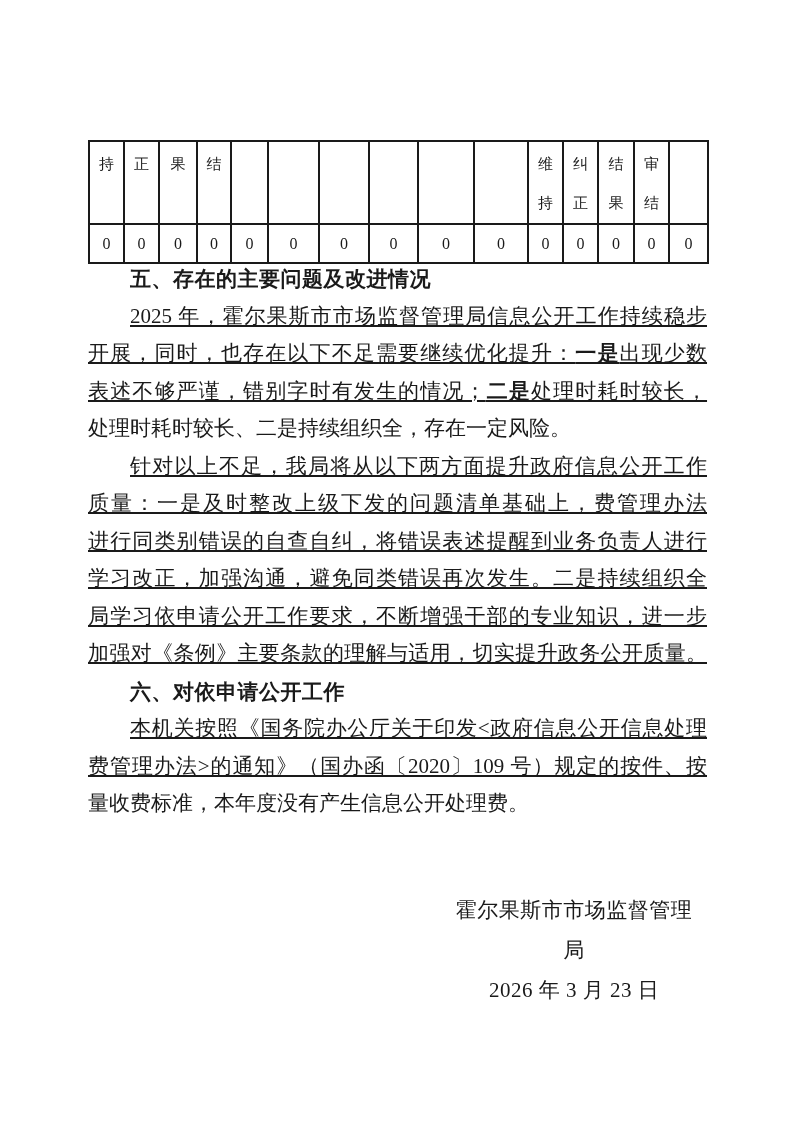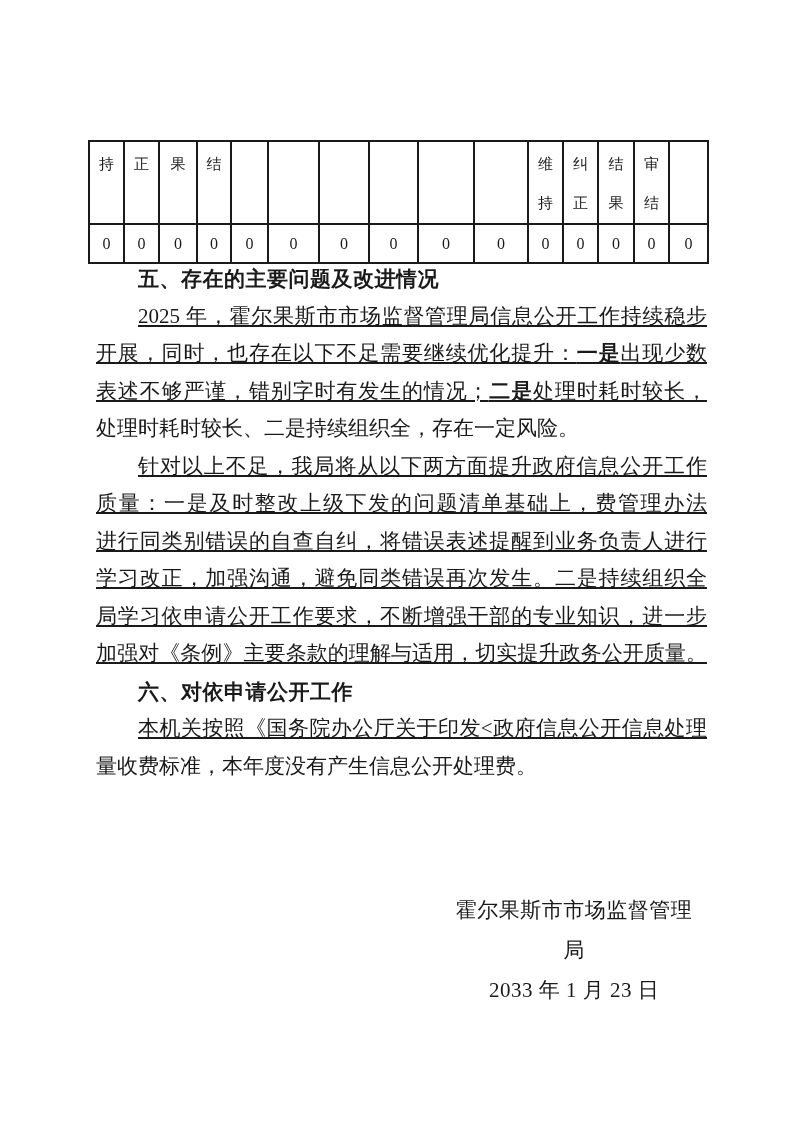--- a/index.html
+++ b/index.html
@@ -46,21 +46,21 @@
 
   
   .content {
     position: absolute;
     left: 88px;
     top: 260px;
     width: 619px;
     font-size: 21px;
     line-height: 37.5px;
   }
-  .line { white-space: nowrap; margin-left: 8px; }
+  .line { white-space: nowrap; }
   .just {
     white-space: normal;
     text-align: justify;
     text-align-last: justify;
     text-justify: inter-character;
     text-decoration: underline;
   }
   .indent { text-indent: 42px; }
   .heading {
     font-family: "Liberation Sans", "DejaVu Sans", sans-serif;
@@ -155,21 +155,22 @@
     <div class="line just"><span>表述不够严谨，错别字时有发生的情况；</span><span class="b">二是</span><span>处理时耗时较长，</span></div>
     <div class="line">处理时耗时较长、二是持续组织全，存在一定风险。</div>
     <div class="line just indent">针对以上不足，我局将从以下两方面提升政府信息公开工作</div>
     <div class="line just">质量：一是及时整改上级下发的问题清单基础上，费管理办法</div>
     <div class="line just">进行同类别错误的自查自纠，将错误表述提醒到业务负责人进行</div>
     <div class="line just">学习改正，加强沟通，避免同类错误再次发生。二是持续组织全</div>
     <div class="line just">局学习依申请公开工作要求，不断增强干部的专业知识，进一步</div>
     <div class="line just">加强对《条例》主要条款的理解与适用，切实提升政务公开质量。</div>
     <div class="line heading">六、对依申请公开工作</div>
     <div class="line just indent">本机关按照《国务院办公厅关于印发&lt;政府信息公开信息处理</div>
+    <div class="line just">费管理办法&gt;的通知》（国办函〔2020〕109 号）规定的按件、按</div>
     <div class="line">量收费标准，本年度没有产生信息公开处理费。</div>
   </div>
 
   <div class="signature">
     <div>霍尔果斯市市场监督管理局</div>
-    <div>2033 年 1 月 23 日</div>
+    <div>2026 年 3 月 23 日</div>
   </div>
 
 </div>
 
 </body></html>

